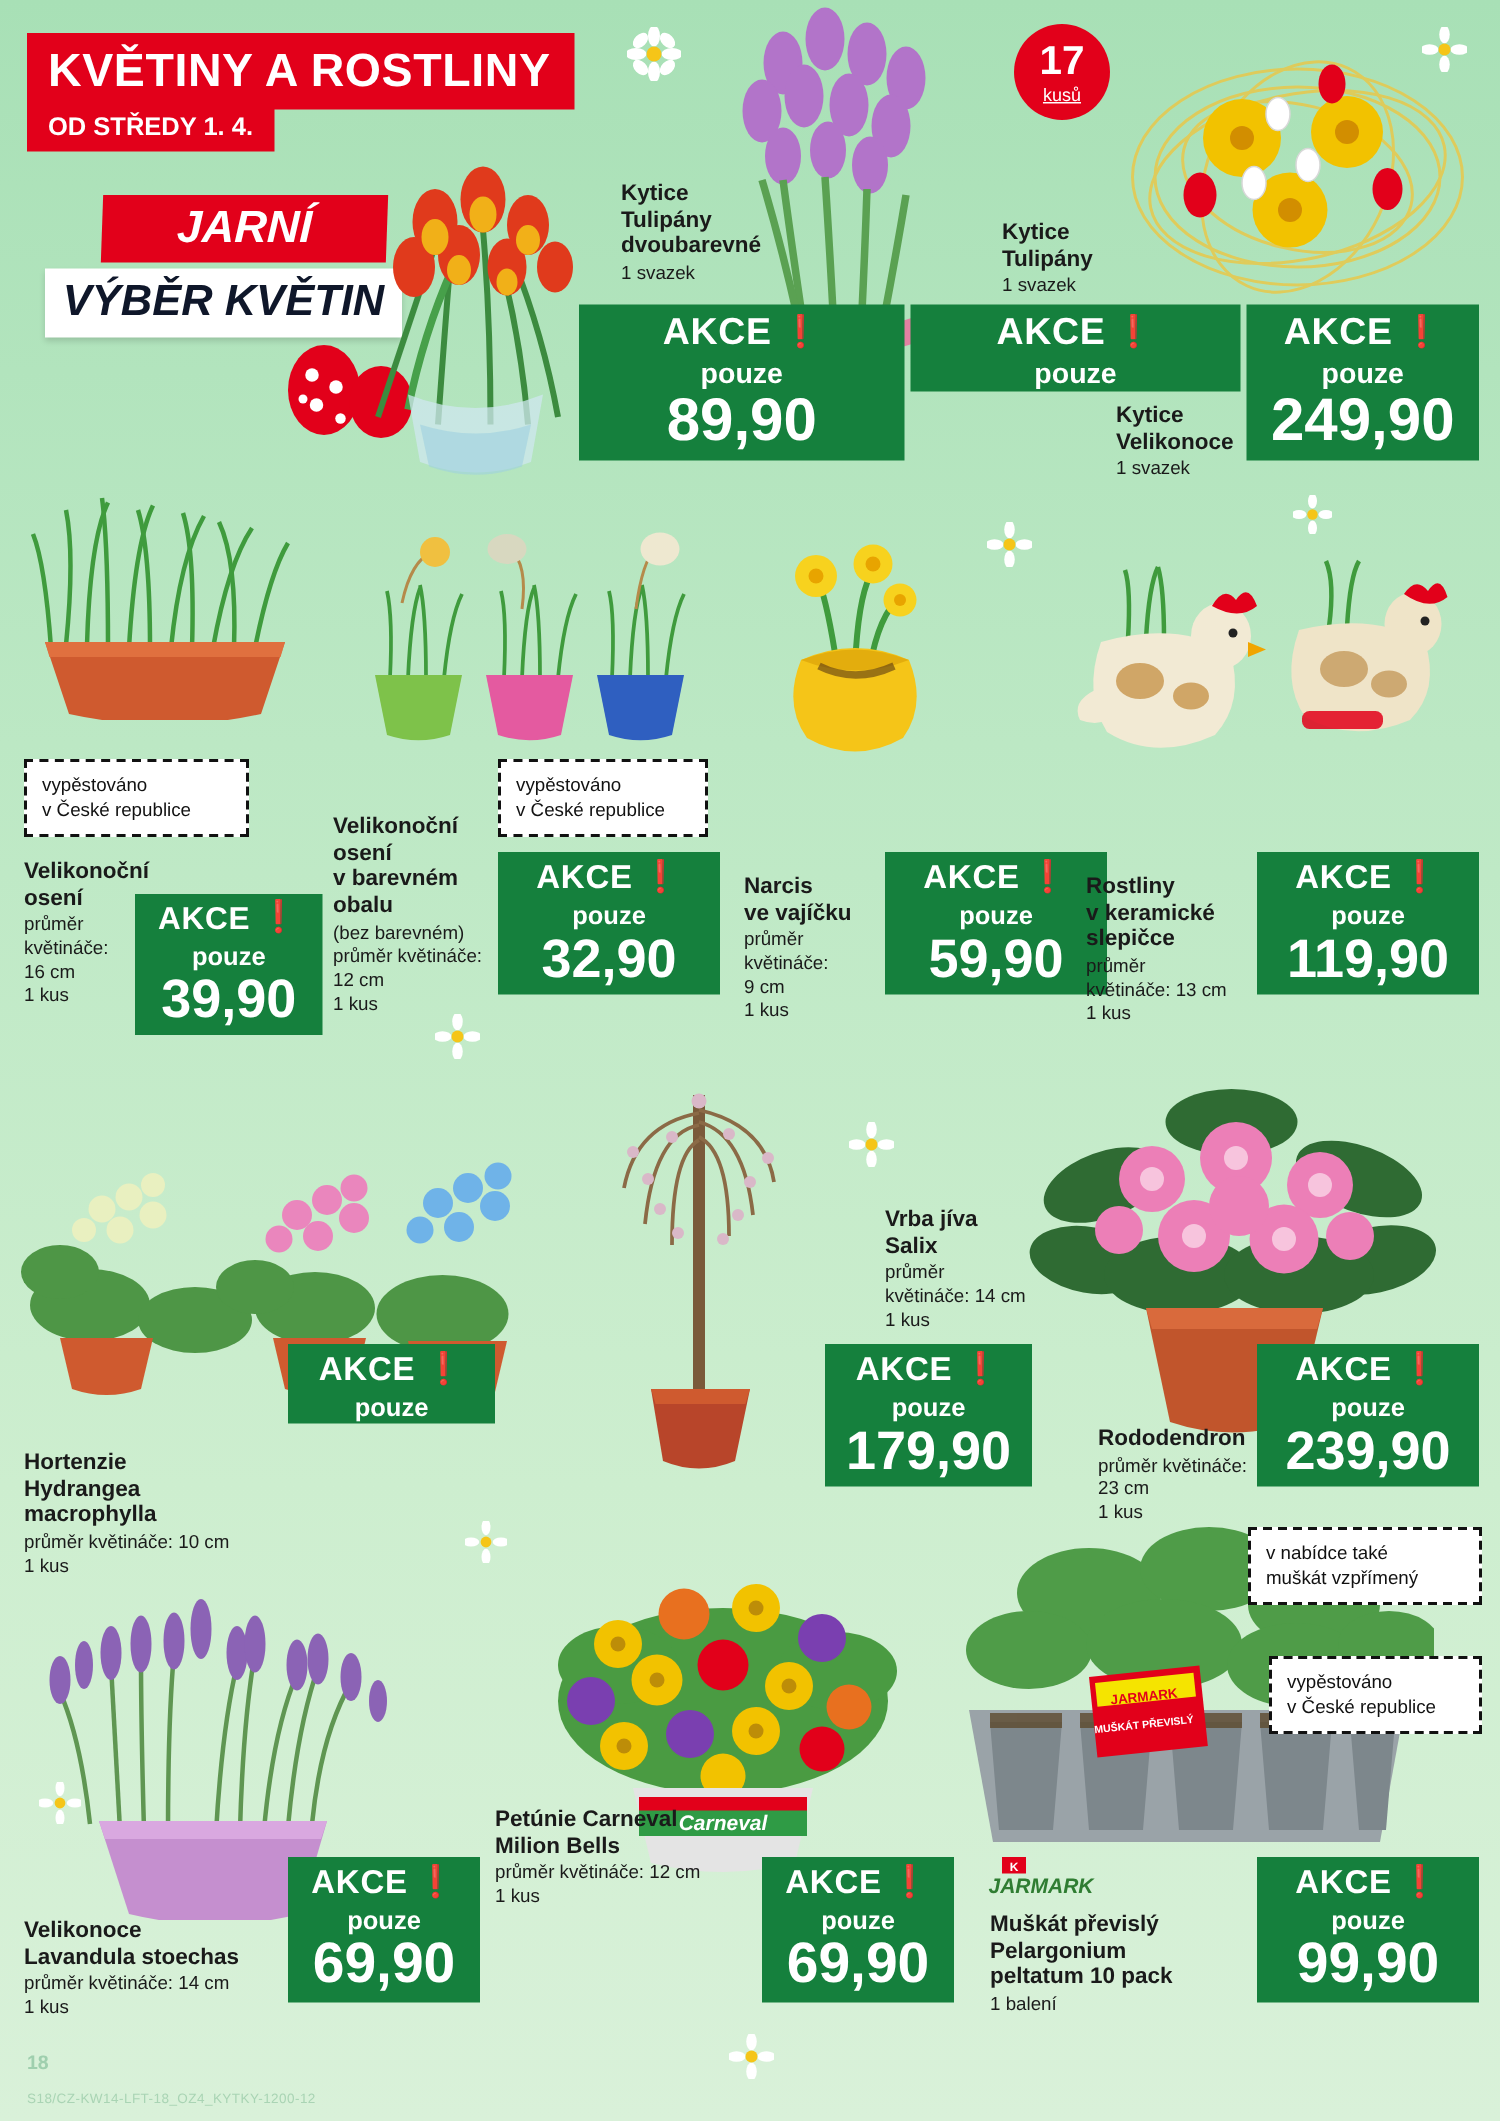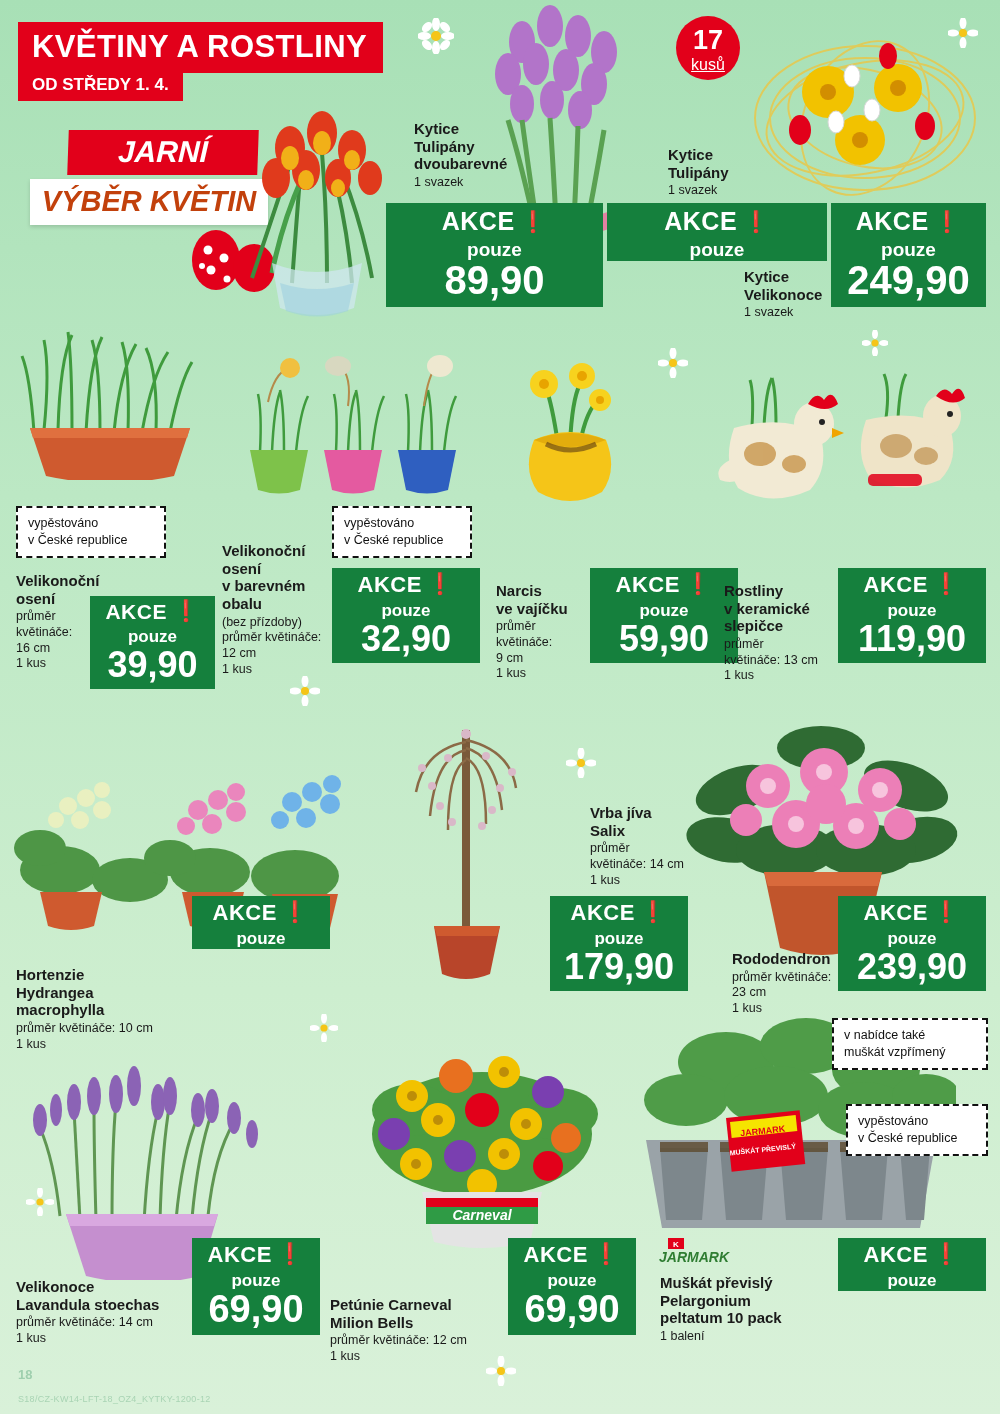--- a/index.html
+++ b/index.html
@@ -28,31 +28,31 @@
     font-weight:bold; font-size:17px;
     padding:5px 14px 6px 14px;
   }
   .jarni-wrap { left:30px; top:130px; width:250px; }
   .jarni1 {
     background:#e2001a; color:#fff; font-style:italic; font-weight:bold;
     font-size:30px; text-align:center; padding:5px 0 6px 0; width:190px;
     margin-left:38px; transform:skewX(-2deg);
   }
   .jarni2 {
-    background:#fff; color:#c2410c; font-style:italic; font-weight:bold;
+    background:#fff; color:#0f172a; font-style:italic; font-weight:bold;
     font-size:29px; text-align:center; padding:6px 0 7px 0; width:238px;
     margin-top:4px; box-shadow:0 2px 4px rgba(0,0,0,.15);
   }
 
   .badge17 {
     left:676px; top:16px; width:64px; height:64px; border-radius:50%;
     background:#e2001a; color:#fff; text-align:center;
   }
   .badge17 .n { font-size:27px; font-weight:bold; line-height:1; padding-top:11px; }
-  .badge17 .u { font-size:16px; line-height:1; padding-top:3px;text-decoration:underline; }
+  .badge17 .u { font-size:12px; line-height:1; padding-top:3px;text-decoration:underline; }
 
   
   .price { background:#15803d; color:#fff; text-align:center; }
   .price .akce {
     font-size:25px; font-weight:bold; letter-spacing:.5px;
     padding:4px 0 2px 0; position:relative; display:block;
   }
   .price .akce .bang {
     display:inline-block; margin-left:6px; color:#fff; font-size:21px;
     transform:translateY(-1px);
@@ -340,21 +340,21 @@
   </div>
   <div class="abs price small" style="left:90px; top:596px; width:125px;">
     <span class="akce" style="font-size:21px"><span>AKCE</span><span class="bang">❗</span></span>
     <div class="pouze" style="font-size:17px">pouze</div>
     <div class="val">39,90</div>
   </div>
 
   <div class="abs cap" style="left:222px; top:542px; width:120px;">
     <div class="t"><span>Velikonoční</span><br><span>osení</span><br><span>v barevném</span><br><span>obalu</span></div>
     <div class="d">
-      <span>(bez přízdoby)</span><br>
+      <span>(bez barevném)</span><br>
       <span>průměr květináče:</span><br>
       <span>12 cm</span><br>
       <span>1 kus</span>
     </div>
   </div>
   <div class="abs price small" style="left:332px; top:568px; width:148px;">
     <span class="akce" style="font-size:22px"><span>AKCE</span><span class="bang">❗</span></span>
     <div class="pouze" style="font-size:17px">pouze</div>
     <div class="val">32,90</div>
   </div>
@@ -645,40 +645,41 @@
       <span>průměr květináče: 14 cm</span><br>
       <span>1 kus</span>
     </div>
   </div>
   <div class="abs price" style="left:192px; top:1238px; width:128px;">
     <span class="akce" style="font-size:22px"><span>AKCE</span><span class="bang">❗</span></span>
     <div class="pouze" style="font-size:17px">pouze</div>
     <div class="val" style="font-size:38px">69,90</div>
   </div>
 
-  <div class="abs cap" style="left:330px; top:1296px; width:180px;">
+  <div class="abs cap" style="left:330px; top:1204px; width:180px;">
     <div class="t"><span>Petúnie Carneval</span><br><span>Milion Bells</span></div>
     <div class="d">
       <span>průměr květináče: 12 cm</span><br>
       <span>1 kus</span>
     </div>
   </div>
   <div class="abs price" style="left:508px; top:1238px; width:128px;">
     <span class="akce" style="font-size:22px"><span>AKCE</span><span class="bang">❗</span></span>
     <div class="pouze" style="font-size:17px">pouze</div>
     <div class="val" style="font-size:38px">69,90</div>
   </div>
 
   <div class="abs cap" style="left:660px; top:1274px; width:180px;">
     <div class="t"><span>Muškát převislý</span><br><span>Pelargonium</span><br><span>peltatum 10 pack</span></div>
     <div class="d"><span>1 balení</span></div>
   </div>
   <div class="abs price" style="left:838px; top:1238px; width:148px;">
     <span class="akce" style="font-size:22px"><span>AKCE</span><span class="bang">❗</span></span>
     <div class="pouze" style="font-size:17px">pouze</div>
+    <div class="val" style="font-size:38px">99,90</div>
   </div>
 
   <svg class="daisy" style="left:418px; top:18px;" width="36" height="36">
       <g fill="#fff">
         <ellipse cx="18" cy="6" rx="4" ry="7"></ellipse>
         <ellipse cx="18" cy="30" rx="4" ry="7"></ellipse>
         <ellipse cx="6" cy="18" rx="7" ry="4"></ellipse>
         <ellipse cx="30" cy="18" rx="7" ry="4"></ellipse>
         <ellipse cx="9" cy="9" rx="6" ry="4" transform="rotate(-45 9 9)"></ellipse>
         <ellipse cx="27" cy="27" rx="6" ry="4" transform="rotate(-45 27 27)"></ellipse>

